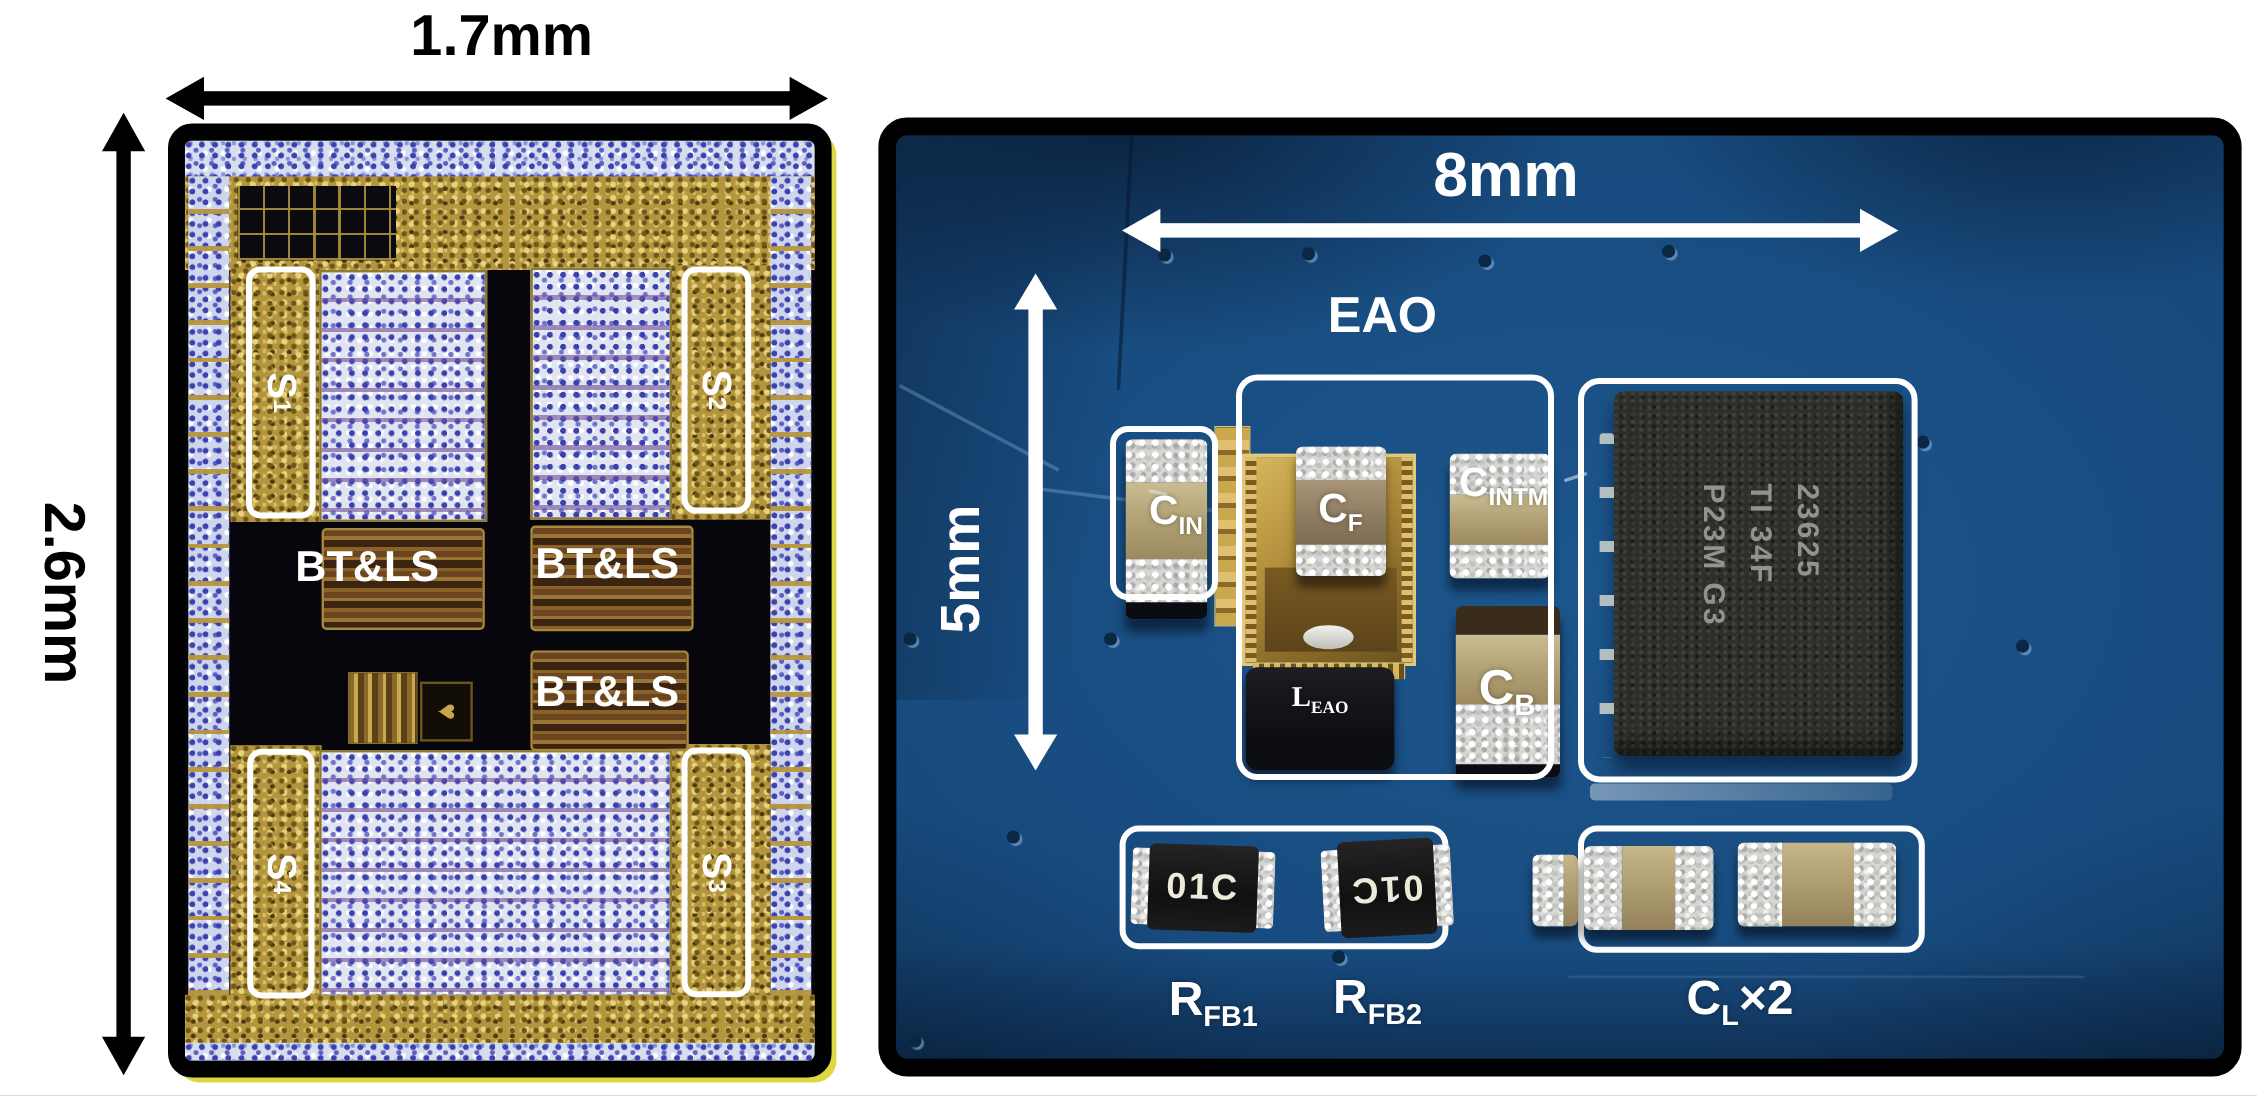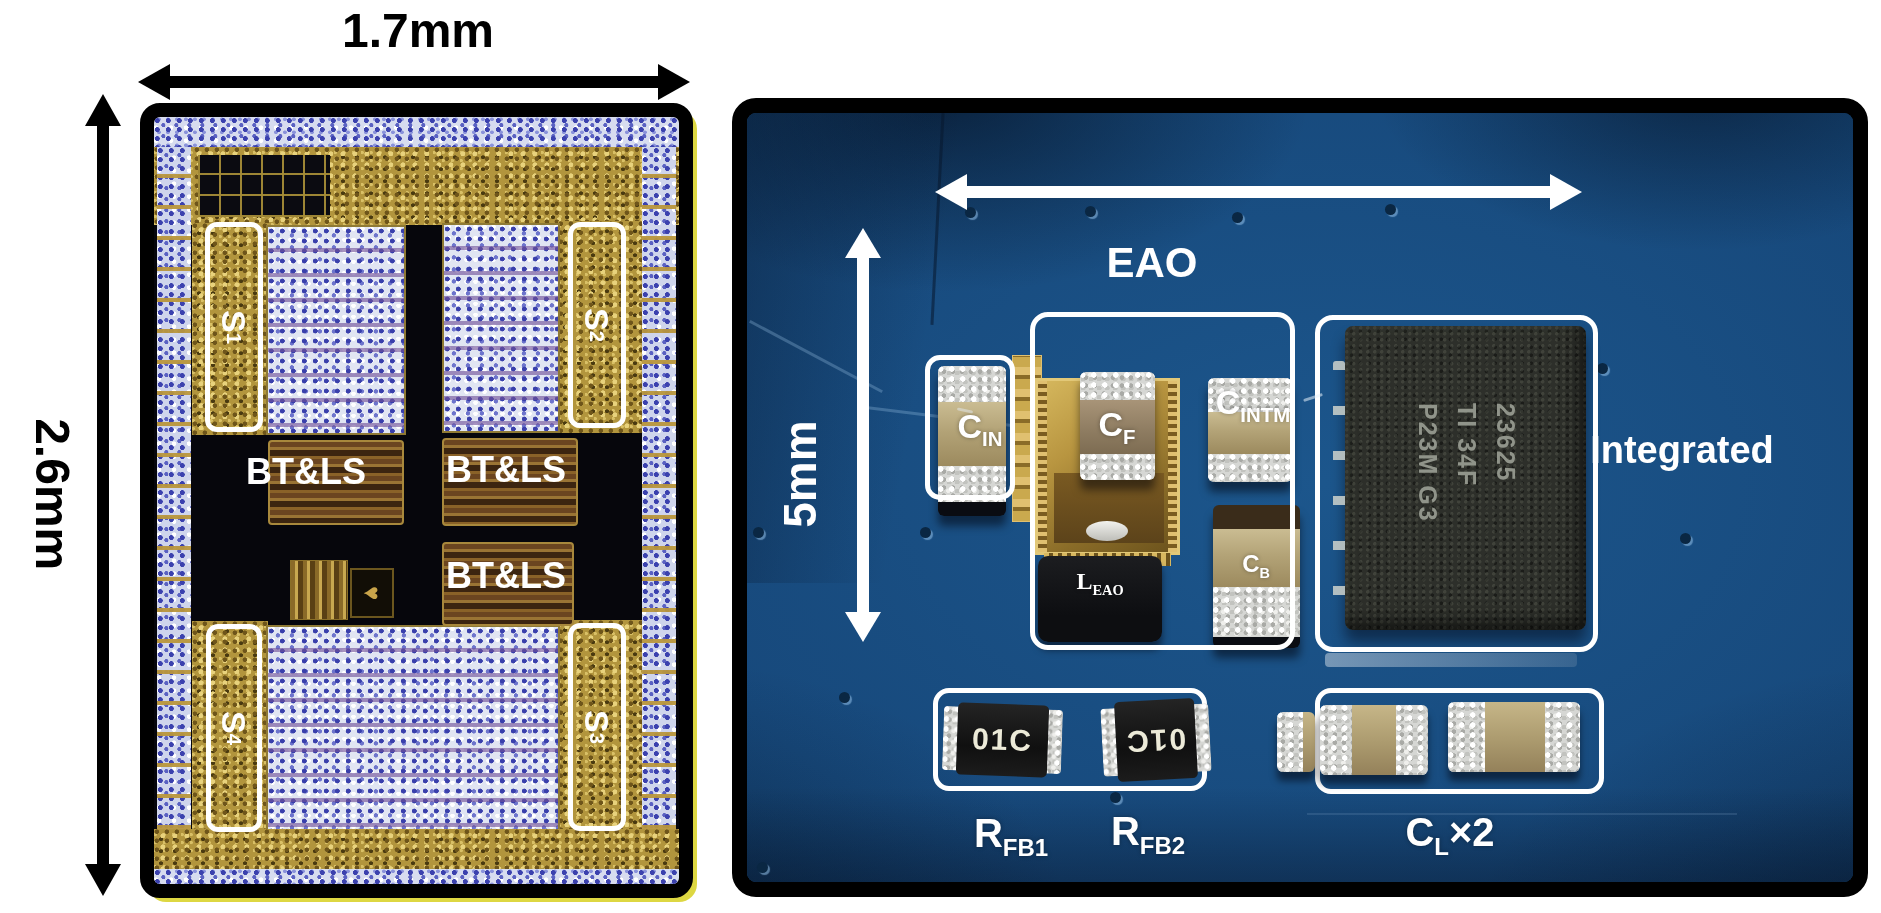--- a/index.html
+++ b/index.html
@@ -176,34 +176,34 @@
     <div class="via" style="left:485px;top:99px;"></div>
     <div class="via" style="left:638px;top:91px;"></div>
     <div class="via" style="left:173px;top:414px;"></div>
     <div class="via" style="left:6px;top:414px;"></div>
     <div class="via" style="left:850px;top:250px;"></div>
     <div class="via" style="left:933px;top:420px;"></div>
     <div class="via" style="left:92px;top:579px;"></div>
     <div class="via" style="left:10px;top:749px;"></div>
     <div class="via" style="left:363px;top:679px;"></div>
 
+    <div class="lbl" style="left:408px;top:6px;width:200px;font-size:52px;">8mm</div>
     <div class="abs" style="left:188px;top:59px;width:647px;height:40px;">
       <div class="tri" style="left:0;top:2px;border-top:18px solid transparent;border-bottom:18px solid transparent;border-right:32px solid #fff;"></div>
       <div class="shaft-h" style="left:26px;right:26px;top:14px;background:#fff;"></div>
       <div class="tri" style="right:0;top:2px;border-top:18px solid transparent;border-bottom:18px solid transparent;border-left:32px solid #fff;"></div>
     </div>
     <div class="lbl" style="left:-27px;top:337px;width:160px;font-size:46px;transform:rotate(-90deg);">5mm</div>
     <div class="abs" style="left:96px;top:115px;width:40px;height:414px;">
       <div class="tri" style="left:2px;top:0;border-left:18px solid transparent;border-right:18px solid transparent;border-bottom:30px solid #fff;"></div>
       <div class="shaft-v" style="top:24px;bottom:24px;left:14px;background:#fff;"></div>
       <div class="tri" style="left:2px;bottom:0;border-left:18px solid transparent;border-right:18px solid transparent;border-top:30px solid #fff;"></div>
     </div>
 
     <div class="lbl" style="left:305px;top:128px;width:200px;font-size:42px;">EAO</div>
-    <div class="lbl" style="left:810px;top:318px;width:250px;font-size:38px;">Integrated</div>
 
     <div class="capv" style="left:191px;top:253px;width:68px;height:150px;">
       <div class="band crust" style="top:0;height:36px;"></div>
       <div class="band tanb" style="top:36px;height:64px;"></div>
       <div class="band crust" style="top:100px;height:36px;"></div>
       <div class="band" style="top:136px;height:14px;background:#0a0c12;"></div>
     </div>
     <div class="complabel" style="left:193px;top:294px;width:80px;font-size:34px;">
       <span>C</span><sub>IN</sub>
     </div>
@@ -237,21 +237,21 @@
     <div class="complabel" style="left:446px;top:270px;width:120px;font-size:34px;text-align:center;">
       <span>C</span><sub>INTM</sub>
     </div>
 
     <div class="capv" style="left:466px;top:392px;width:87px;height:143px;">
       <div class="band" style="top:0;height:24px;background:#3a2c1a;"></div>
       <div class="band tanb" style="top:24px;height:58px;"></div>
       <div class="band crust" style="top:82px;height:50px;"></div>
       <div class="band" style="top:132px;height:11px;background:#0a0c12;"></div>
     </div>
-    <div class="complabel" style="left:469px;top:437px;width:80px;font-size:24px;">
+    <div class="complabel" style="left:469px;top:437px;width:80px;font-size:41px;">
       <span>C</span><sub>B</sub>
     </div>
 
     <div class="abs" style="left:291px;top:443px;width:124px;height:86px;border-radius:10px;
                 background:linear-gradient(180deg,#1c1d20,#0d0e11 70%);box-shadow:0 8px 7px rgba(0,0,8,.5);"></div>
     <div class="complabel" style="left:303px;top:455px;width:100px;font-size:24px;font-family:Liberation Serif, serif;">
       <span>L</span><sub>EAO</sub>
     </div>
 
     <div class="abs" style="left:598px;top:213px;width:241px;height:304px;border-radius:8px;background-color:#2d2f2a;

